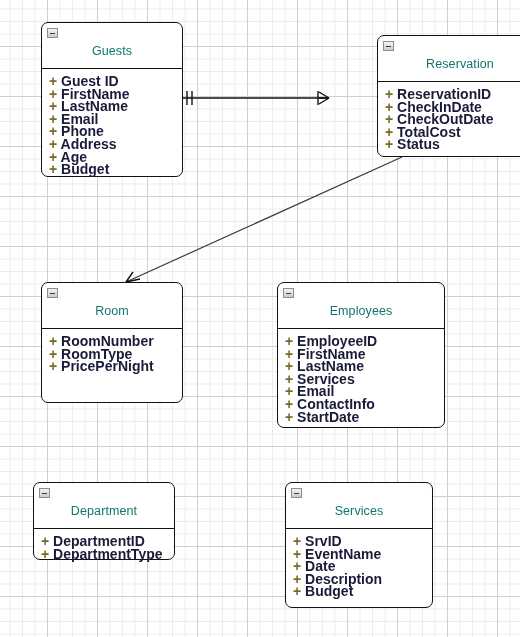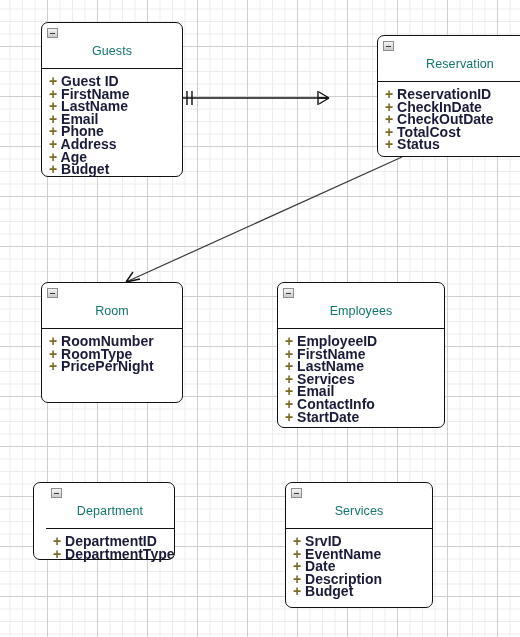--- a/index.html
+++ b/index.html
@@ -173,21 +173,21 @@
       <div class="attr"><span class="plus">+</span> <span>EmployeeID</span></div>
       <div class="attr"><span class="plus">+</span> <span>FirstName</span></div>
       <div class="attr"><span class="plus">+</span> <span>LastName</span></div>
       <div class="attr"><span class="plus">+</span> <span>Services</span></div>
       <div class="attr"><span class="plus">+</span> <span>Email</span></div>
       <div class="attr"><span class="plus">+</span> <span>ContactInfo</span></div>
       <div class="attr"><span class="plus">+</span> <span>StartDate</span></div>
     </div>
   </div>
 
-  <div class="entity" style="left:33px; top:482px; width:142px; height:78px;padding-left:12px;">
+  <div class="entity" style="left:33px; top:482px; width:142px; height:78px;">
     <div class="entity-header">
       <span class="collapse-icon"></span>
       <span class="entity-title">Department</span>
     </div>
     <div class="attr-list">
       <div class="attr"><span class="plus">+</span> <span>DepartmentID</span></div>
       <div class="attr"><span class="plus">+</span> <span>DepartmentType</span></div>
     </div>
   </div>
 

